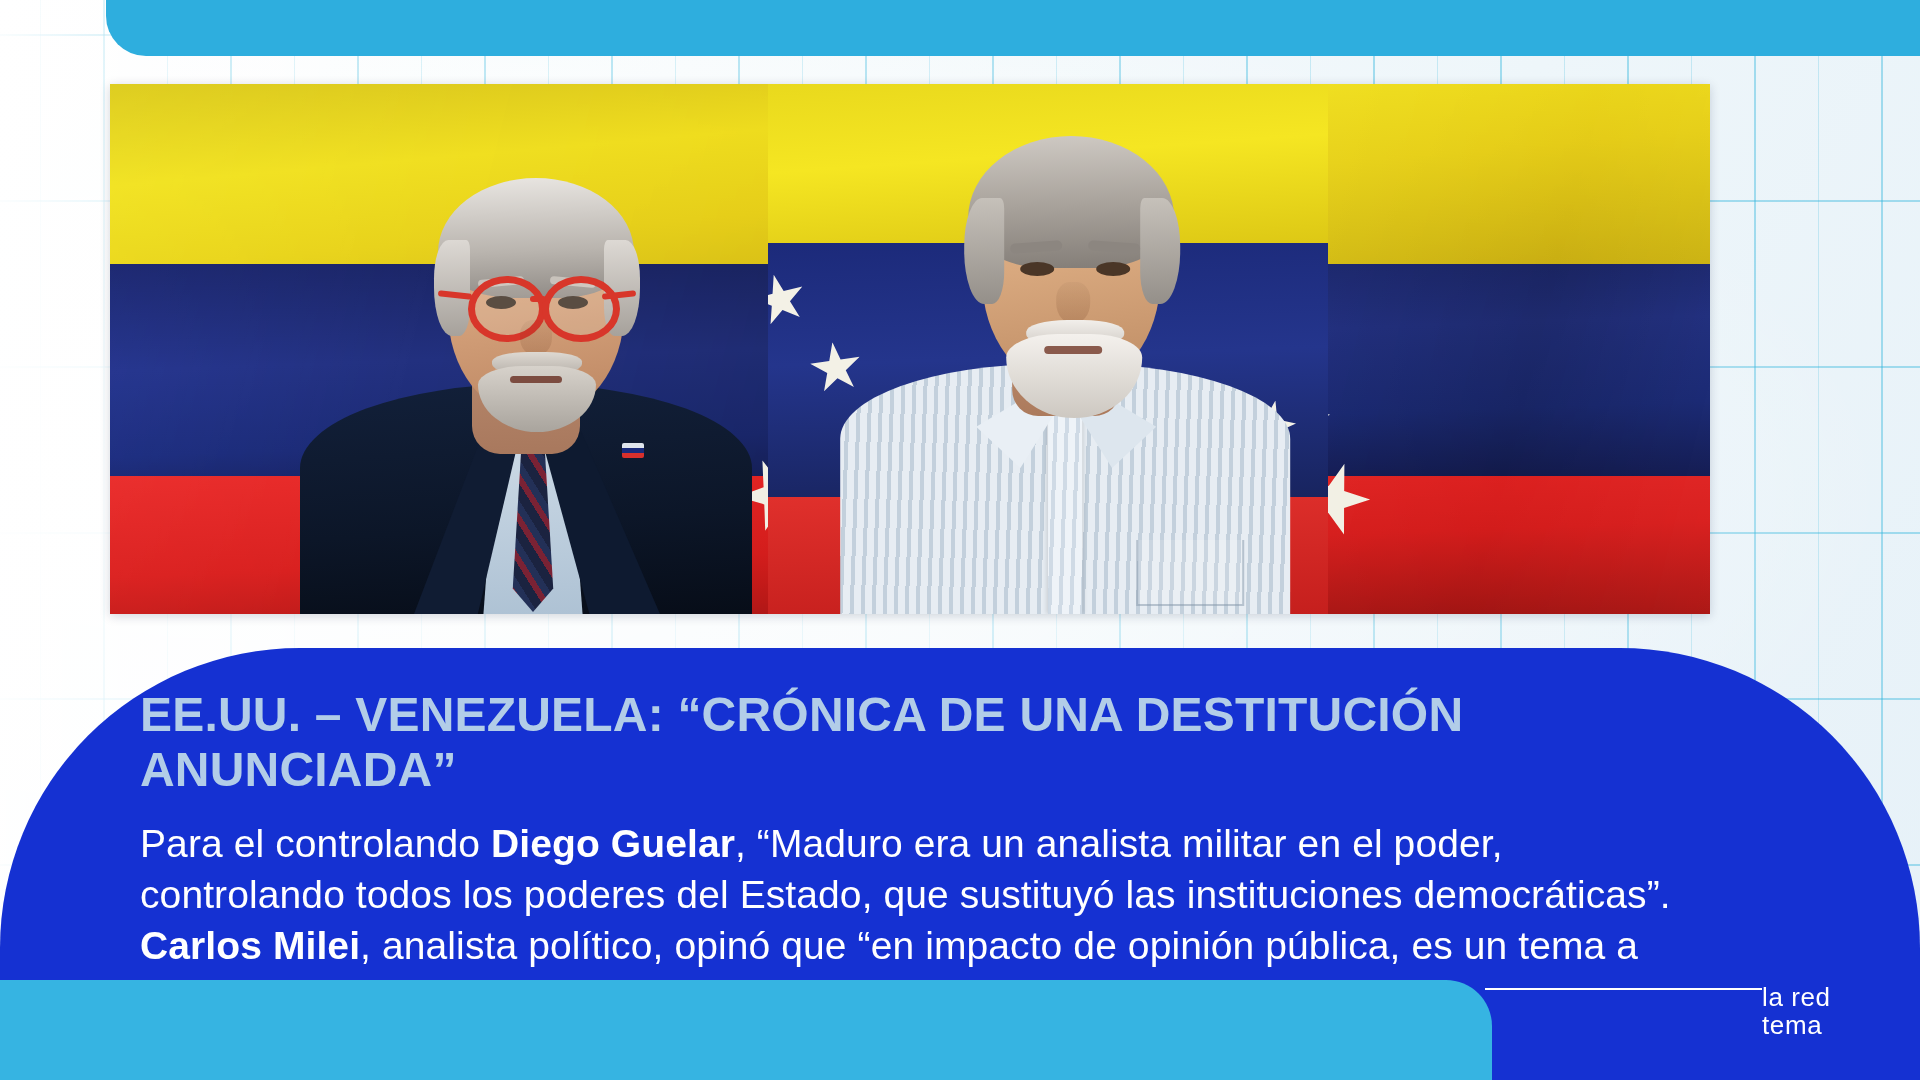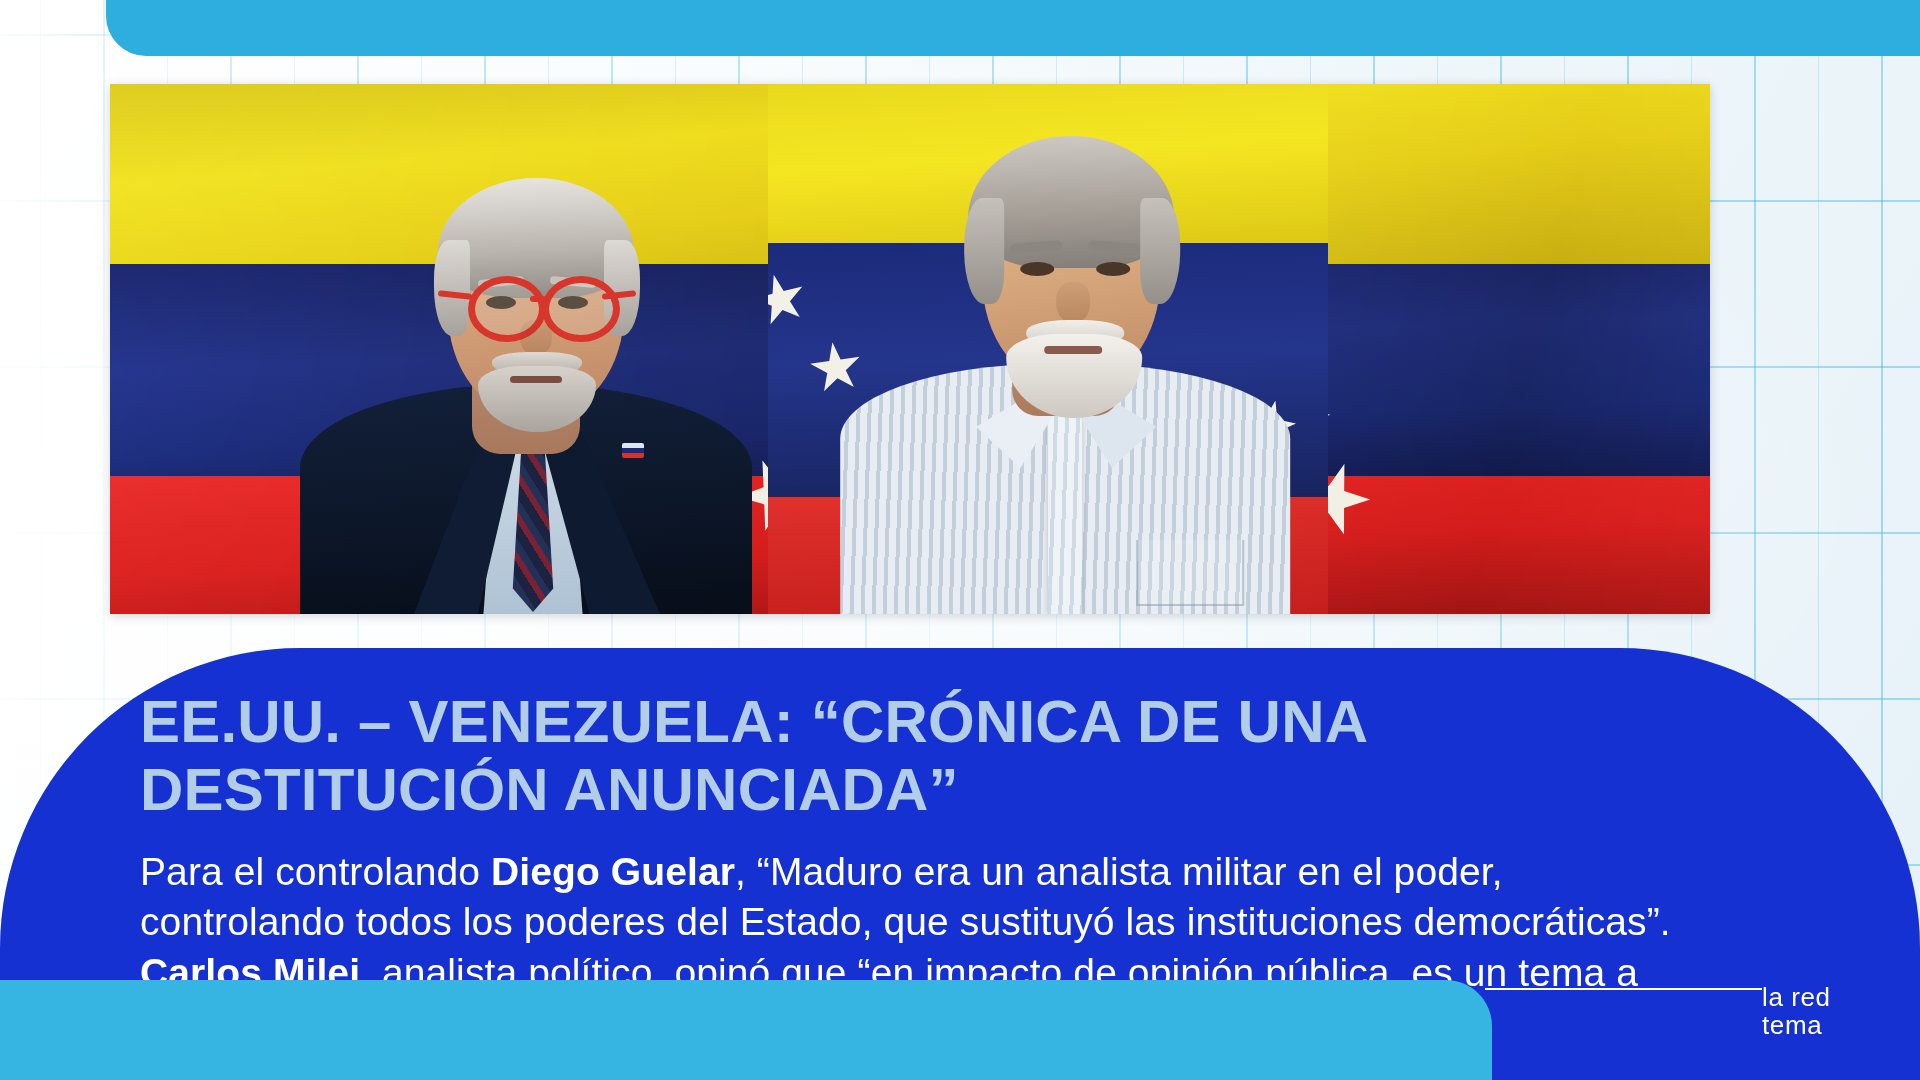--- a/index.html
+++ b/index.html
@@ -201,21 +201,21 @@
     position: absolute;
     left: 140px;
     right: 120px;
     top: 40px;
   }
   .headline {
     margin: 0;
     color: #b2cde8;
     font-family: "Liberation Sans", sans-serif;
     font-weight: 700;
-    font-size: 60px;
+    font-size: 48px;
     line-height: 1.14;
     letter-spacing: 0.2px;
     text-transform: uppercase;
     max-width: 1490px;
   }
   .body-copy {
     margin: 22px 0 0 0;
     color: #ffffff;
     font-family: "Liberation Sans", sans-serif;
     font-weight: 400;

